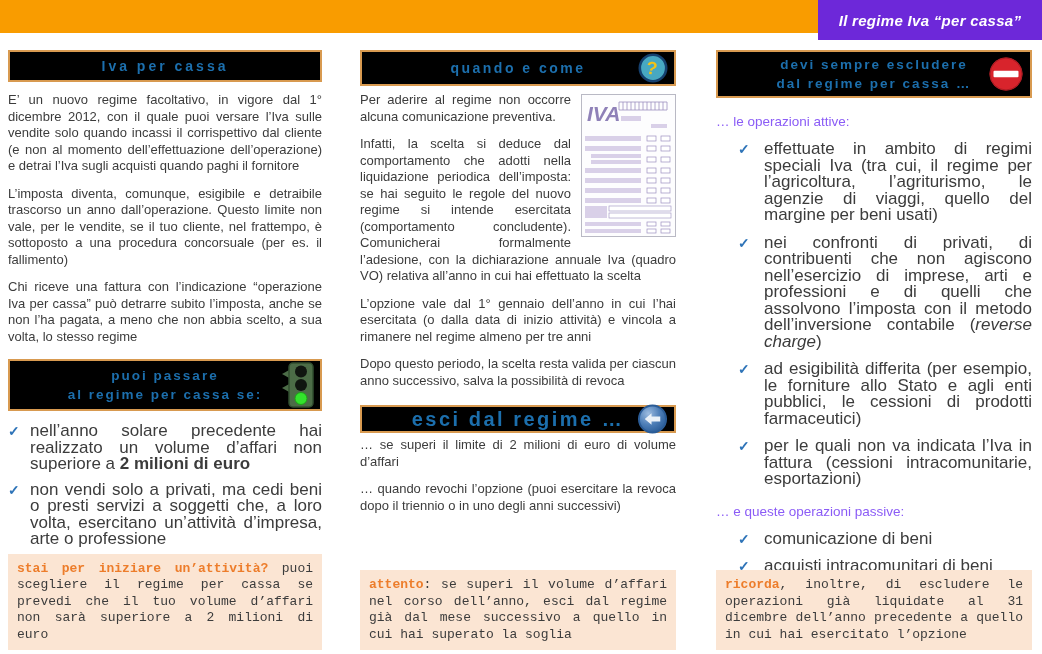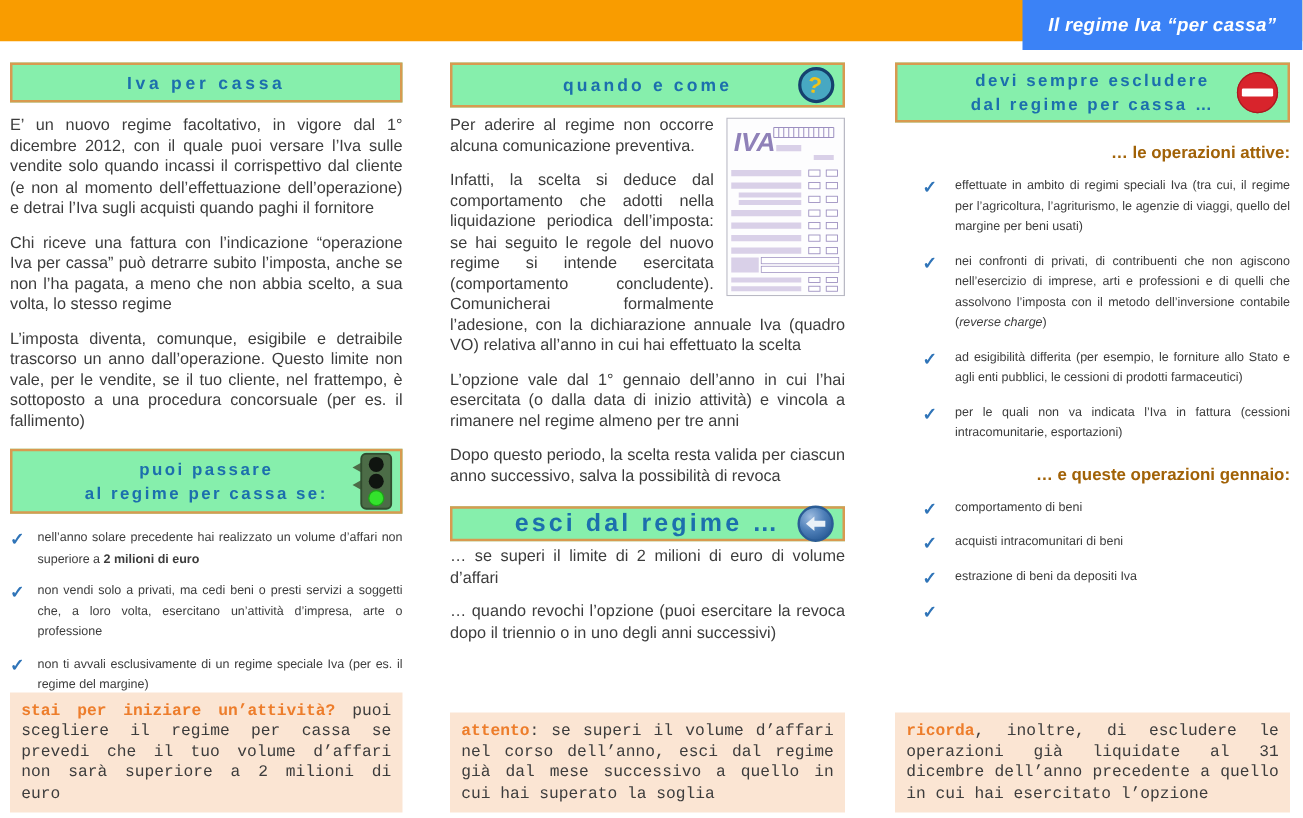--- a/index.html
+++ b/index.html
@@ -5,49 +5,49 @@
   * { margin:0; padding:0; box-sizing:border-box; }
   html,body { width:1042px; height:654px; }
   body {
     font-family:"Liberation Sans", sans-serif;
     background:#ffffff; color:#3c3c3c;
     position:relative; overflow:hidden;
   }
   .topbar { position:absolute; top:0; left:0; width:1042px; height:33px; background:#F99C00; }
   .title-box {
     position:absolute; top:0; right:0; width:224px; height:40px;
-    background:#3b82f6; color:#fff; display:flex; align-items:center; justify-content:center;
+    background:#6d28d9; color:#fff; display:flex; align-items:center; justify-content:center;
     font-style:italic; font-weight:bold; font-size:15px; letter-spacing:0.3px;
   }
   .col { position:absolute; top:50px; bottom:0; }
   .col1 { left:8px;  width:314px; }
   .col2 { left:360px; width:316px; }
   .col3 { left:716px; width:316px; }
 
   .hdr-box {
-    background:#86efac; border:2px solid #D89A50; position:relative;
+    background:#000000; border:2px solid #D89A50; position:relative;
     display:flex; flex-direction:column; align-items:center; justify-content:center;
     color:#1C6FAD; font-weight:bold;
   }
   .hdr-1 { height:32px; font-size:14px; letter-spacing:3px; margin-bottom:10px; }
   .hdr-2 { height:36px; font-size:14px; letter-spacing:2.5px; margin-bottom:6px; }
   .hdr-3 { height:48px; font-size:13.5px; letter-spacing:2px; line-height:19px; margin-bottom:16px; }
   .box2  { height:52px; font-size:13.5px; letter-spacing:2px; line-height:19px; margin:14px 0 12px; }
   .exit-box { height:28px; font-size:20px; letter-spacing:2.5px; margin:16px 0 4px; }
   .hdr-icon { position:absolute; right:6px; top:50%; transform:translateY(-50%); line-height:0; }
 
   p.body { font-size:13px; line-height:16.5px; text-align:justify; margin-bottom:11px; }
 
   .check-row { display:flex; margin-bottom:9px; }
   .check-mark { flex:0 0 22px; color:#2F74B8; font-weight:bold; font-size:14px; line-height:16px; }
-  .check-body { flex:1; font-size:10px; line-height:16.5px; text-align:justify; }
+  .check-body { flex:1; font-size:17px; line-height:16.5px; text-align:justify; }
   .col3 .check-row { padding-left:22px; margin-bottom:11px; }
   .col3 .check-mark { flex:0 0 26px; }
 
-  .subhead { color:#a16207; font-weight:bold; font-size:13.5px; margin:4px 0 12px;text-align:right; }
+  .subhead { color:#8b5cf6; font-weight:normal; font-size:13.5px; margin:4px 0 12px; }
   .subhead2 { margin-top:16px; }
 
   .note {
     position:absolute; left:0; right:0; bottom:4px;
     background:#FBE5D3; padding:7px 9px;
     font-size:13px; line-height:16.5px; text-align:justify;font-family:Liberation Mono, monospace;
   }
   .note .lead { color:#ED7D2B; font-weight:bold; }
 
   .form-float { float:right; width:95px; height:143px; margin:2px 0 8px 10px; line-height:0;border-radius:27px; }
@@ -57,22 +57,22 @@
 <body>
 
 <div class="topbar"></div>
 <div class="title-box">Il regime Iva “per cassa”</div>
 
 <div class="col col1">
   <div class="hdr-box hdr-1">
     <span>Iva per cassa</span>
   </div>
   <p class="body">E’ un nuovo regime facoltativo, in vigore dal 1° dicembre 2012, con il quale puoi versare l’Iva sulle vendite solo quando incassi il corrispettivo dal cliente (e non al momento dell’effettuazione dell’operazione) e detrai l’Iva sugli acquisti quando paghi il fornitore</p>
+  <p class="body">L’imposta diventa, comunque, esigibile e detraibile trascorso un anno dall’operazione. Questo limite non vale, per le vendite, se il tuo cliente, nel frattempo, è sottoposto a una procedura concorsuale (per es. il fallimento)</p>
   <p class="body">Chi riceve una fattura con l’indicazione “operazione Iva per cassa” può detrarre subito l’imposta, anche se non l’ha pagata, a meno che non abbia scelto, a sua volta, lo stesso regime</p>
-  <p class="body">L’imposta diventa, comunque, esigibile e detraibile trascorso un anno dall’operazione. Questo limite non vale, per le vendite, se il tuo cliente, nel frattempo, è sottoposto a una procedura concorsuale (per es. il fallimento)</p>
 
   <div class="hdr-box box2">
     <div>puoi passare</div>
     <div>al regime per cassa se:</div>
     <span class="hdr-icon">
       <svg width="34" height="46" viewBox="0 0 34 46">
         <polygon points="11,7 2,12 11,17" fill="#4C6C47"></polygon>
         <polygon points="11,21 2,26 11,31" fill="#4C6C47"></polygon>
         <rect x="9" y="1" width="24" height="44" rx="4" fill="#4C6C47" stroke="#314D2F" stroke-width="1.5"></rect>
         <circle cx="21" cy="9.5" r="6" fill="#101510"></circle>
@@ -210,25 +210,25 @@
   </div>
   <div class="check-row">
     <span class="check-mark">✓</span>
     <span class="check-body">ad esigibilità differita (per esempio, le forniture allo Stato e agli enti pubblici, le cessioni di prodotti farmaceutici)</span>
   </div>
   <div class="check-row">
     <span class="check-mark">✓</span>
     <span class="check-body">per le quali non va indicata l’Iva in fattura (cessioni intracomunitarie, esportazioni)</span>
   </div>
 
-  <div class="subhead subhead2">… e queste operazioni gennaio:</div>
-
-  <div class="check-row">
-    <span class="check-mark">✓</span>
-    <span class="check-body">comportamento di beni</span>
+  <div class="subhead subhead2">… e queste operazioni passive:</div>
+
+  <div class="check-row">
+    <span class="check-mark">✓</span>
+    <span class="check-body">comunicazione di beni</span>
   </div>
   <div class="check-row">
     <span class="check-mark">✓</span>
     <span class="check-body">acquisti intracomunitari di beni</span>
   </div>
   <div class="check-row">
     <span class="check-mark">✓</span>
     <span class="check-body">estrazione di beni da depositi Iva</span>
   </div>
   <div class="check-row">

